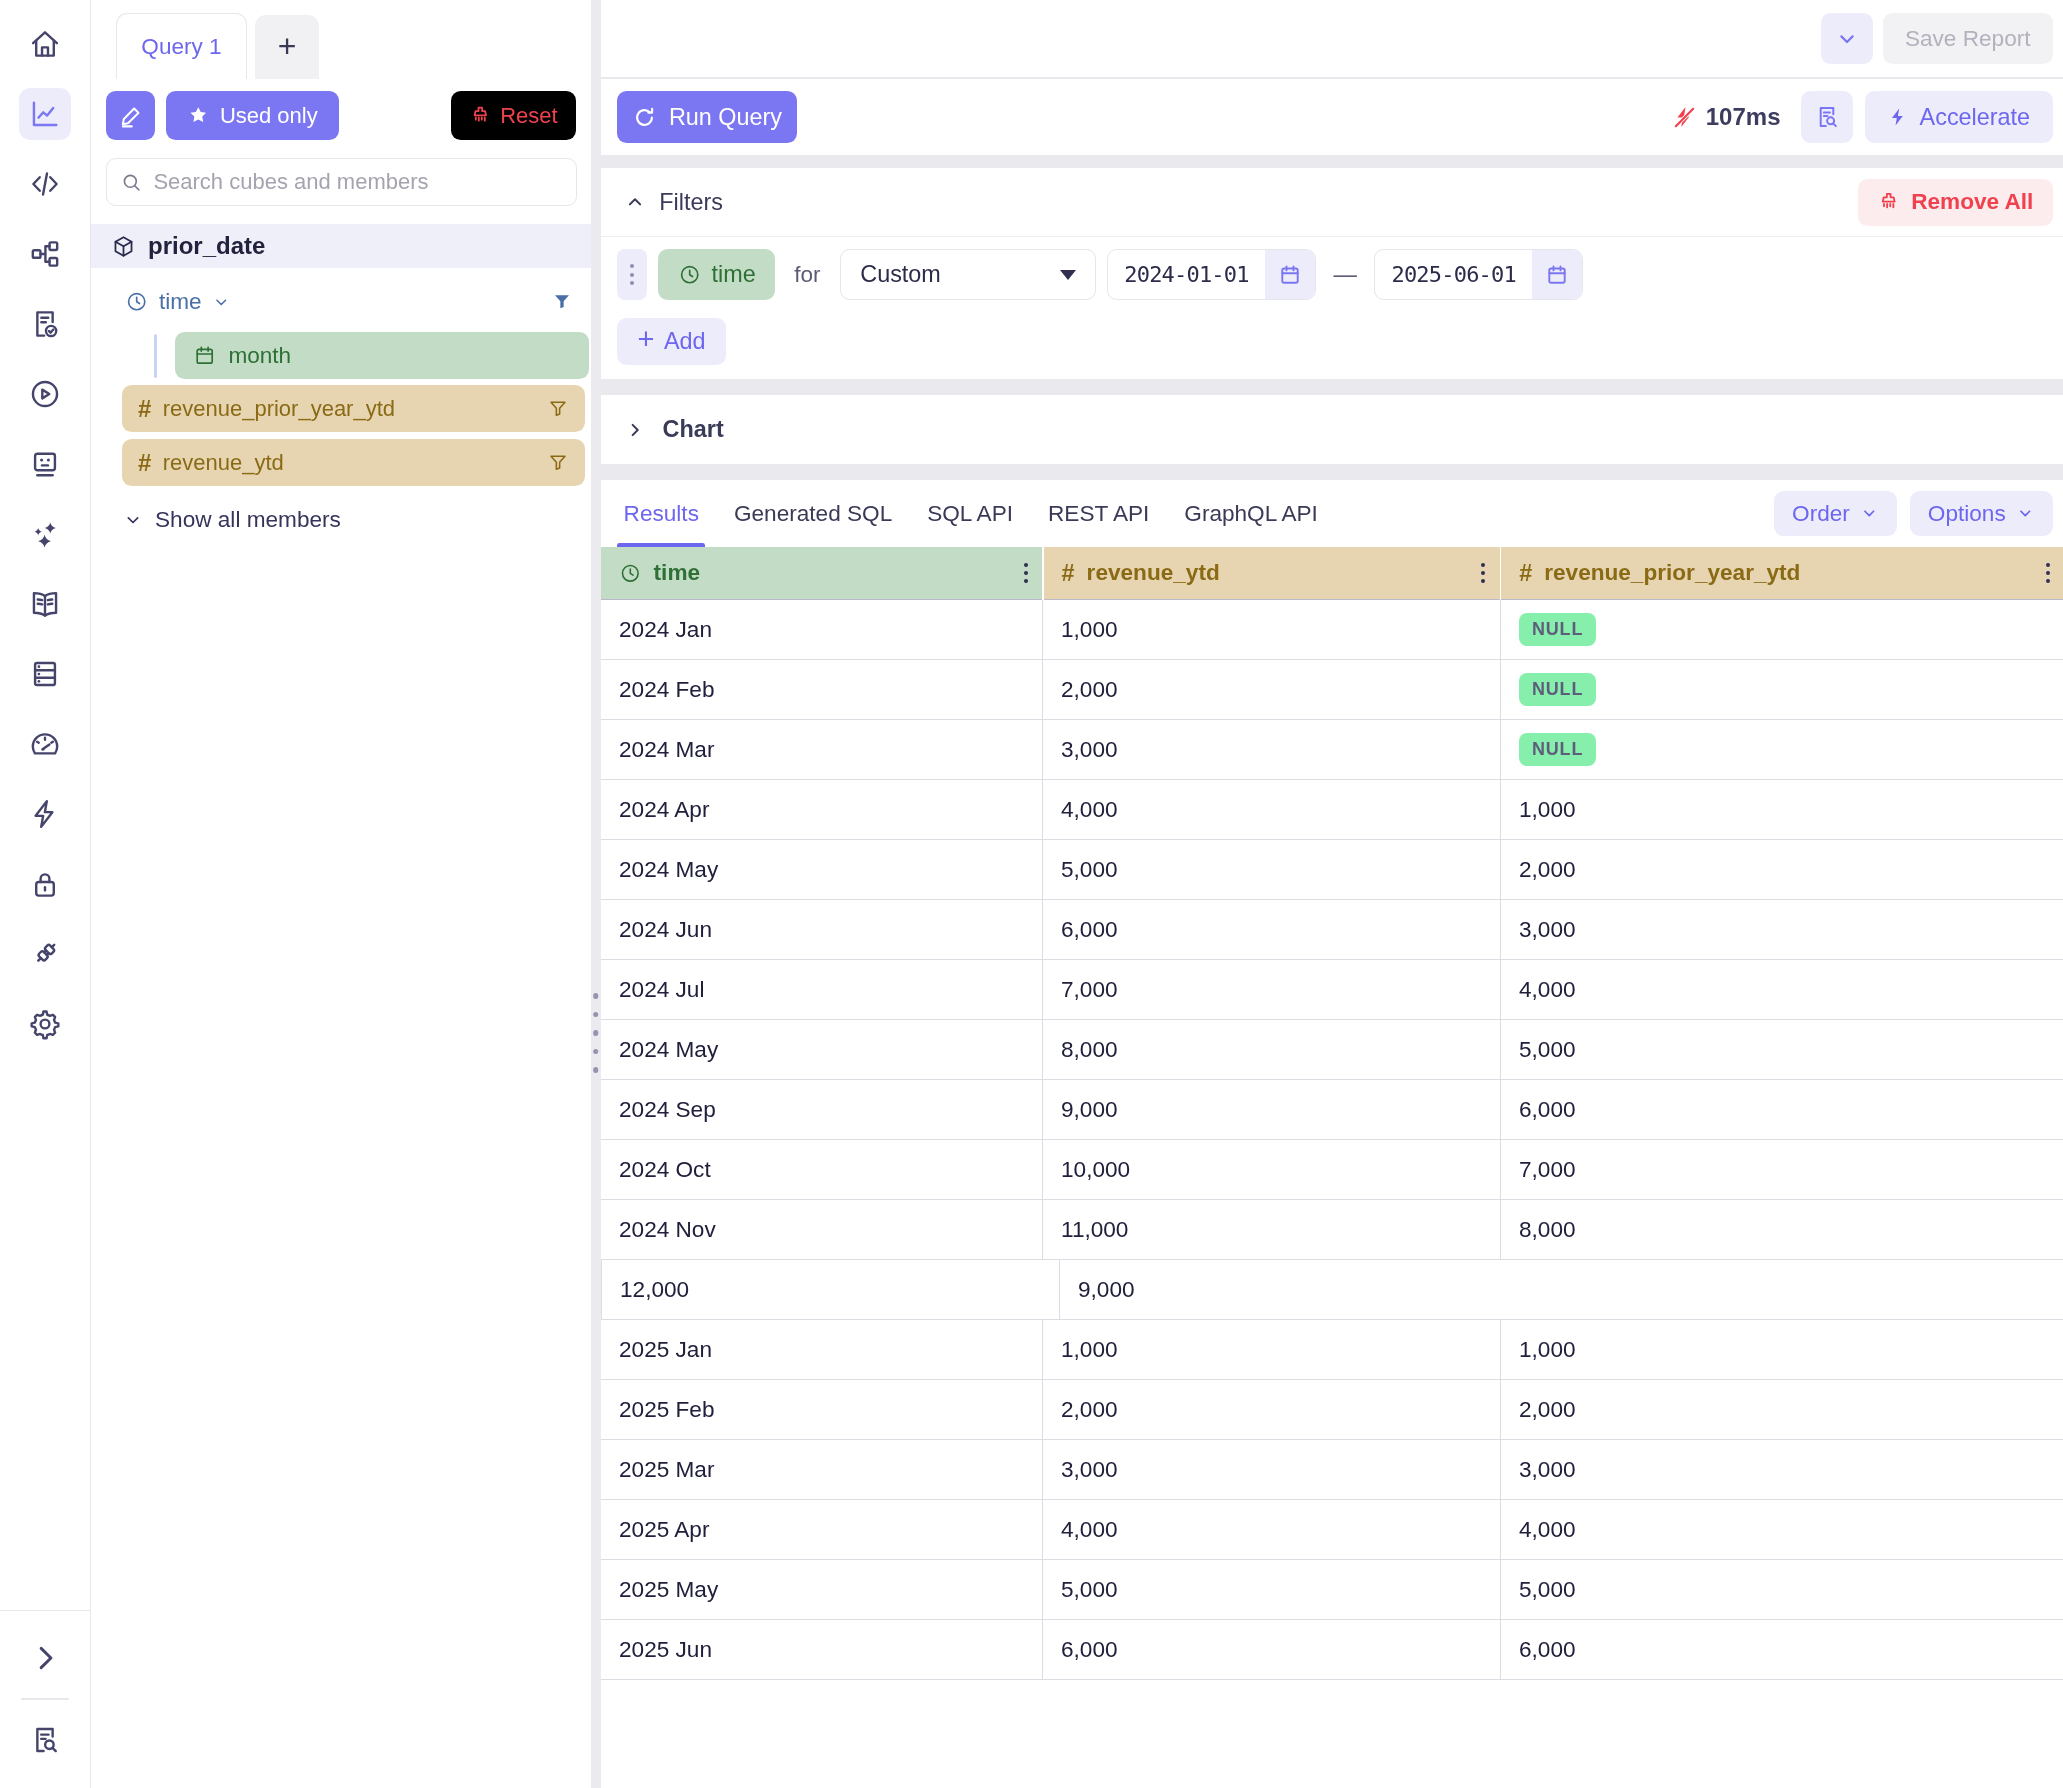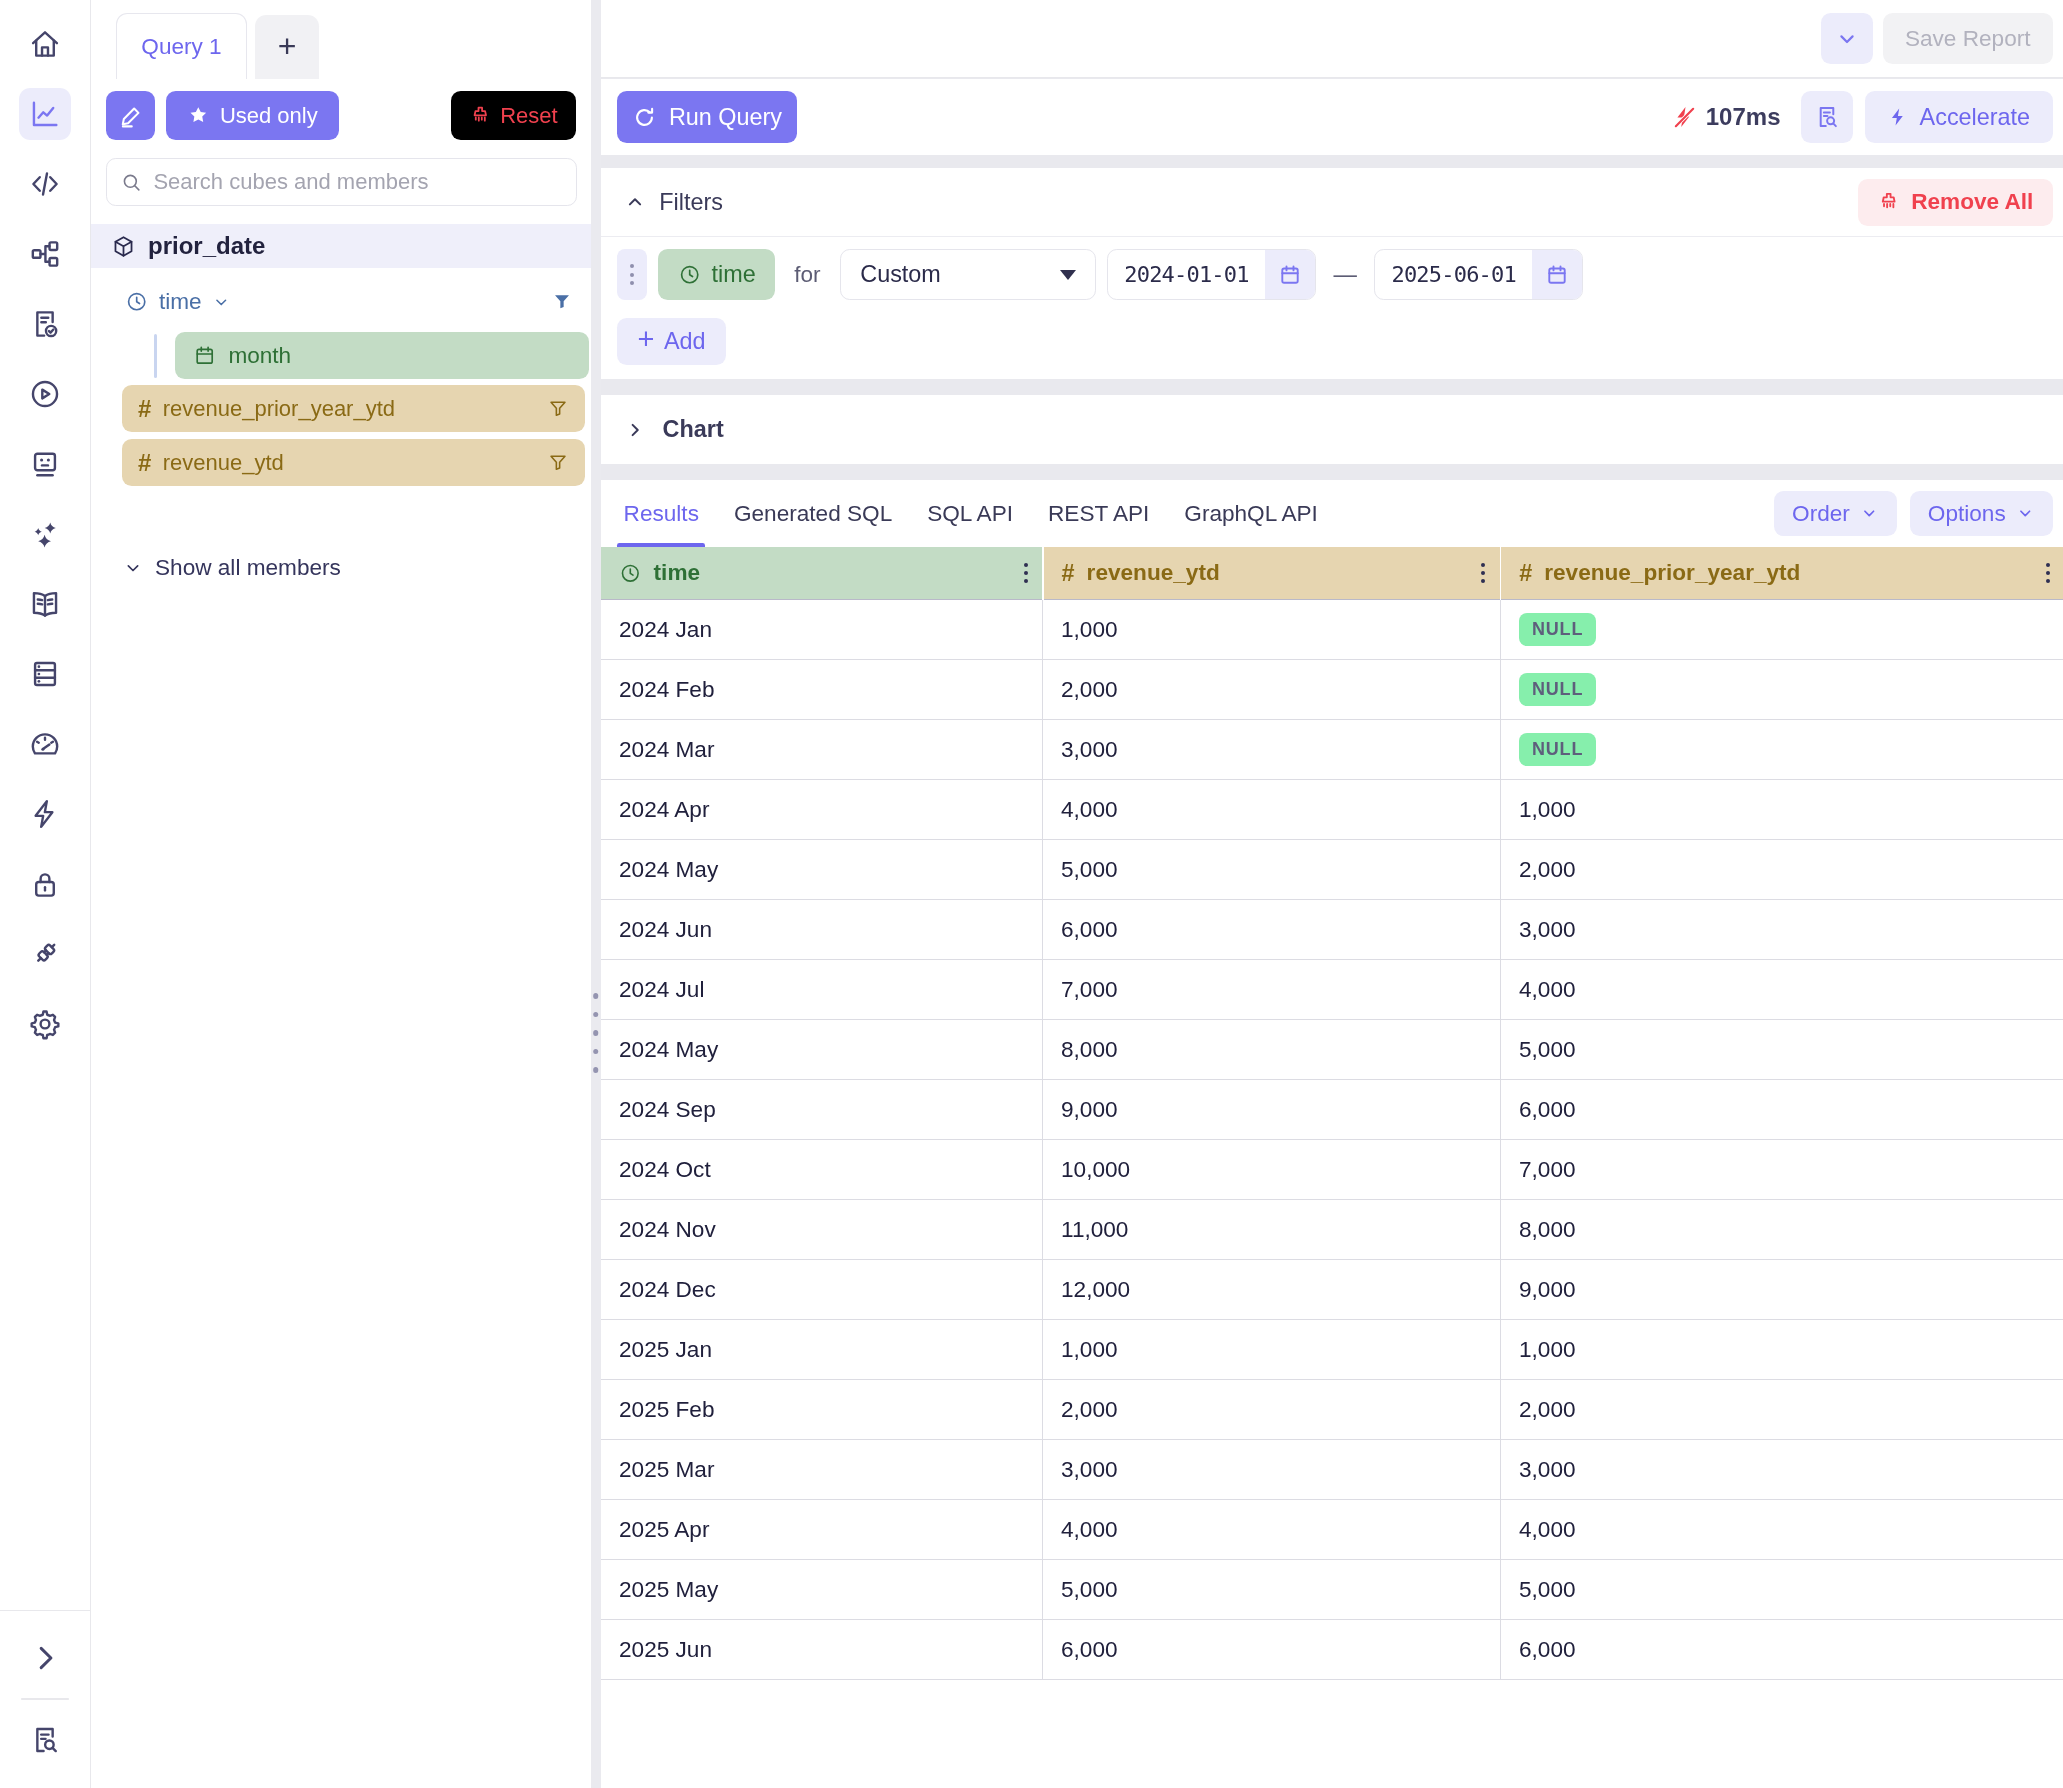--- a/index.html
+++ b/index.html
@@ -69,21 +69,21 @@
                 background:#C3DCC5; border-radius:9.7px; display:flex; align-items:center;
                 gap:12px; padding:0 18px; color:#2E7036; font-size:22.6px; }
   .chip-month svg { width:23.4px; height:23.4px; }
   .chip-measure { position:absolute; left:31px; right:5.6px; height:47px;
                   background:#E6D5B0; border-radius:9.7px; display:flex; align-items:center;
                   gap:11.3px; padding:0 16px; color:#8A6A15; font-size:22px; }
   .chip-measure .hash { font-size:24px; font-weight:600; }
   .chip-measure .funnel { width:22px; height:22px; margin-left:auto; }
   .chip-m1 { top:385px; } .chip-m2 { top:439px; }
   .show-all { position:absolute; left:32px; top:500px; height:40px; display:flex;
-              align-items:center; gap:12px; font-size:22.6px; color:#35355C;margin-top:48px; }
+              align-items:center; gap:12px; font-size:22.6px; color:#35355C; }
   .show-all svg { width:20px; height:20px; stroke-width:2; }
 
   
   .gutter { position:absolute; left:591px; top:0; width:9.7px; height:100%; background:#EAEAEF; }
   .gutter-dots { position:absolute; left:50%; transform:translateX(-50%); top:993px;
                  display:flex; flex-direction:column; gap:13px; }
   .gutter-dots i { width:5.6px; height:5.6px; border-radius:50%; background:#9494B0; }
 
   
   .main { position:absolute; left:601px; right:0; top:0; bottom:0; background:#E9E9EE; }
@@ -714,23 +714,20 @@
               <span>2024 Nov</span>
             </div>
     <div class="td td2">
               <span>11,000</span>
             </div>
     <div class="td td3">
               <span>8,000</span>
             </div>
   </div>
           <div class="tr">
-    <div class="td td1">
-              <span>2024 Dec</span>
-            </div>
     <div class="td td2">
               <span>12,000</span>
             </div>
     <div class="td td3">
               <span>9,000</span>
             </div>
   </div>
           <div class="tr">
     <div class="td td1">
               <span>2025 Jan</span>

